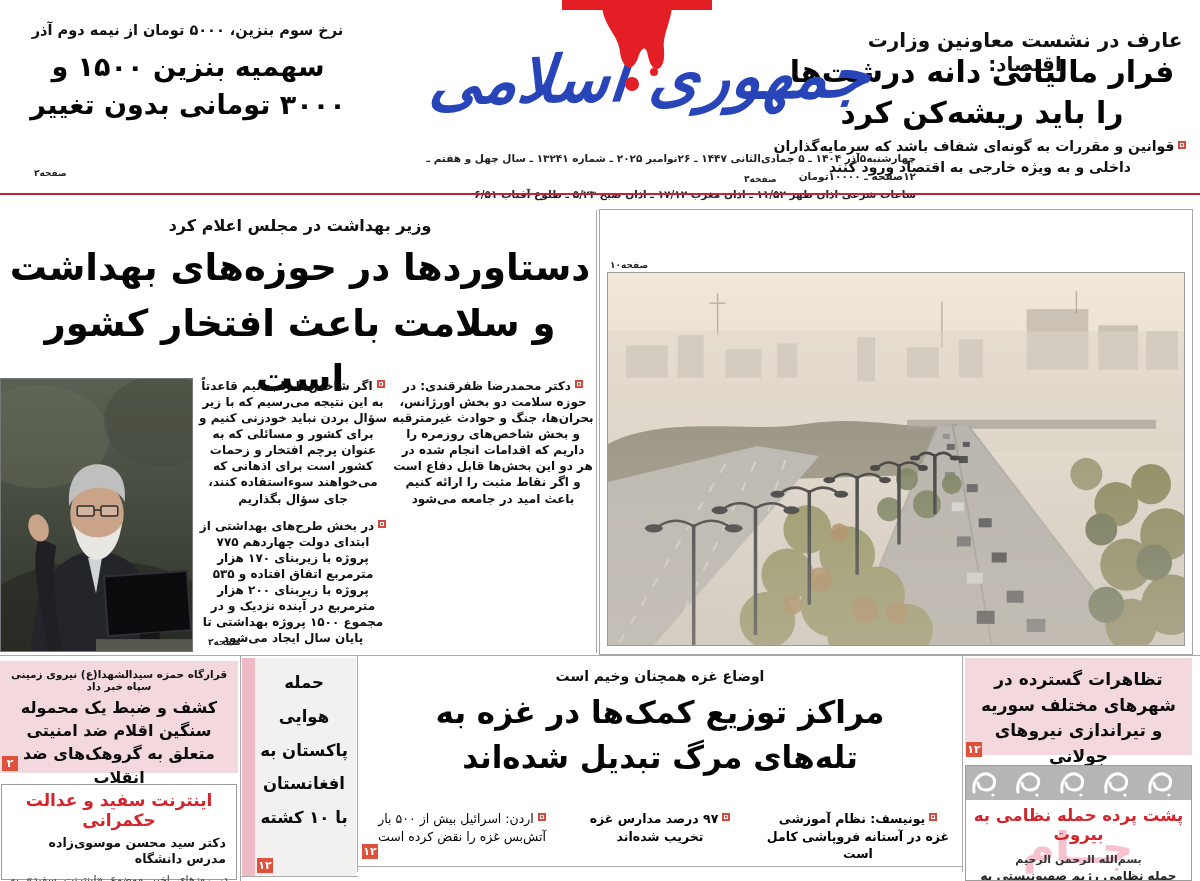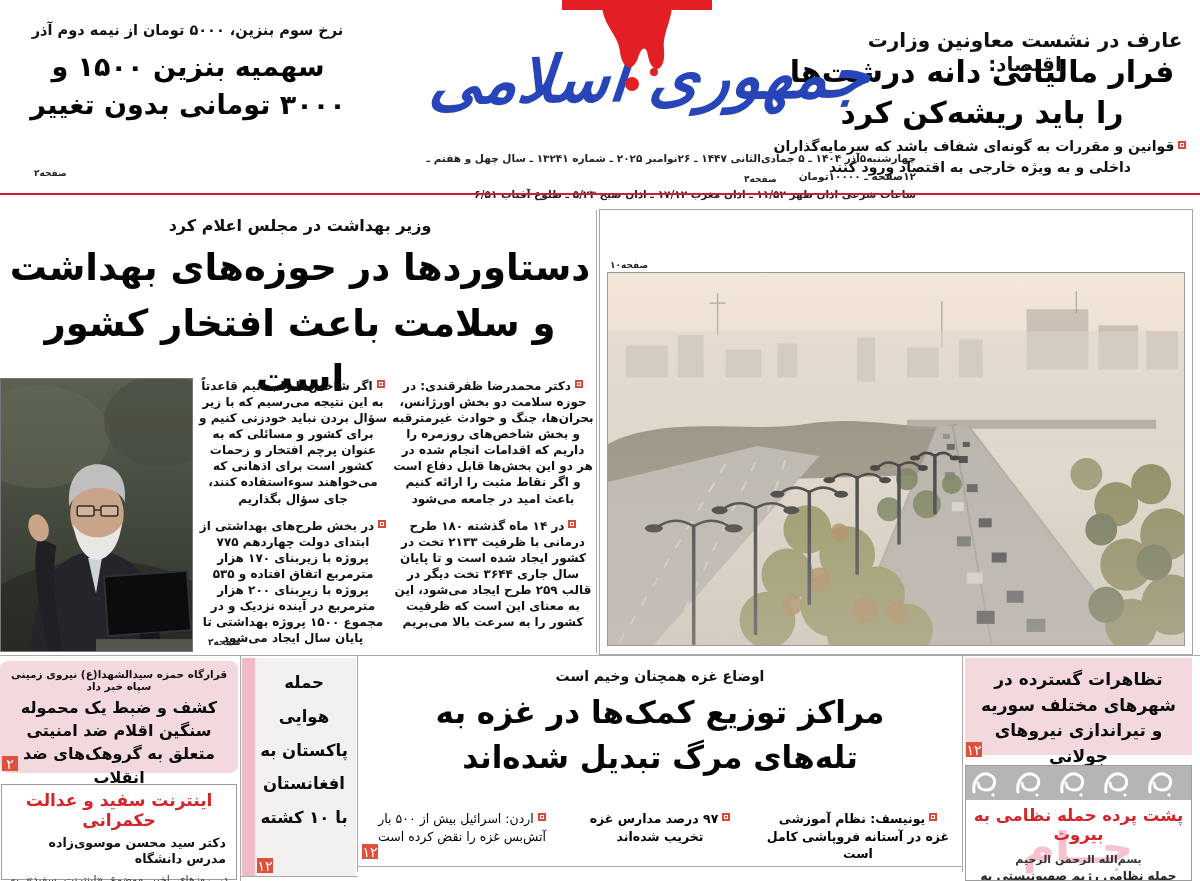--- a/index.html
+++ b/index.html
@@ -9,21 +9,21 @@
     margin:0 auto;
   }
   .abs{position:absolute;}
   .ctr{text-align:center;}
   .kicker{font-weight:bold;color:#111;}
   .hl{font-weight:bold;color:#0b0b0b;}
   .hl-black{font-weight:900;color:#050505;}
   .pageref{font-size:9px;color:#222;font-weight:bold;}
   .blt{display:inline-block;width:8px;height:8px;background:#d8483b;vertical-align:2px;margin-left:4px;
        box-shadow:inset 0 0 0 2px #d8483b, inset 0 0 0 3px #fff;}
-  .badge{width:16px;height:15px;background:#e0513d;color:#fff;font-size:14px;font-weight:normal;
+  .badge{width:16px;height:15px;background:#e0513d;color:#fff;font-size:11px;font-weight:bold;
          display:flex;align-items:center;justify-content:center;}
   .pinkbox{background:#f3d9de;}
   .graybox{border:1px solid #9c9c9c;background:#fff;}
   .vline{width:1px;background:#a9a9a9;}
   .hline{height:1px;background:#a9a9a9;}
   .redrule{height:2px;background:#c2223a;}
   .bodytxt{font-size:12px;font-weight:bold;color:#111;line-height:1.34;text-align:center;}
   .bodytxt p{margin:0 0 11px 0;}
   .masthead-title{
     font-size:64px;font-weight:bold;font-style:italic;color:#2744b8;
@@ -95,21 +95,20 @@
       <g transform="rotate(-4 150 225)">
         <rect x="106" y="196" width="84" height="60" fill="#0c0c0e" stroke="#303036" stroke-width="2"></rect>
         <rect x="138" y="256" width="20" height="8" fill="#17171a"></rect>
       </g>
       <rect x="96" y="262" width="97" height="12" fill="#55574f"></rect>
     </svg>
   </div>
 
   <div class="abs bodytxt" style="left:392px;top:378px;width:202px;">
     <p><span class="blt"></span><span>دکتر محمدرضا ظفرقندی: در حوزه سلامت دو بخش اورژانس، بحران‌ها، جنگ و حوادث غیرمترقبه و بخش شاخص‌های روزمره را داریم که اقدامات انجام شده در هر دو این بخش‌ها قابل دفاع است و اگر نقاط مثبت را ارائه کنیم باعث امید در جامعه می‌شود</span></p>
-    <p><span class="blt"></span><span>در ۱۴ ماه گذشته ۱۸۰ طرح درمانی با ظرفیت ۲۱۳۳ تخت در کشور ایجاد شده است و تا پایان سال جاری ۳۶۴۴ تخت دیگر در قالب ۲۵۹ طرح ایجاد می‌شود، این به معنای این است که ظرفیت کشور را به سرعت بالا می‌بریم</span></p>
   </div>
   <div class="abs bodytxt" style="left:198px;top:378px;width:190px;">
     <p><span class="blt"></span><span>اگر شاخص‌ها را بدانیم قاعدتاً به این نتیجه می‌رسیم که با زیر سؤال بردن نباید خودزنی کنیم و برای کشور و مسائلی که به عنوان پرچم افتخار و زحمات کشور است برای اذهانی که می‌خواهند سوءاستفاده کنند، جای سؤال بگذاریم</span></p>
     <p><span class="blt"></span><span>در بخش طرح‌های بهداشتی از ابتدای دولت چهاردهم ۷۷۵ پروژه با زیربنای ۱۷۰ هزار مترمربع اتفاق افتاده و ۵۳۵ پروژه با زیربنای ۲۰۰ هزار مترمربع در آینده نزدیک و در مجموع ۱۵۰۰ پروژه بهداشتی تا پایان سال ایجاد می‌شود</span></p>
   </div>
   <div class="abs pageref" style="left:208px;top:637px;">صفحه۲</div>
 
   <div class="abs vline" style="left:596px;top:210px;height:443px;"></div>
 
   <div class="abs" style="left:599px;top:209px;width:594px;height:446px;border:1px solid #a6a6a6;box-sizing:border-box;background:#fff;">
@@ -255,21 +254,21 @@
     </div>
   </div>
 
   <div class="abs hline" style="left:0;top:655px;width:1200px;"></div>
   <div class="abs vline" style="left:240px;top:656px;height:225px;"></div>
   <div class="abs vline" style="left:357px;top:656px;height:216px;"></div>
   <div class="abs vline" style="left:962px;top:656px;height:216px;"></div>
   <div class="abs hline" style="left:358px;top:866px;width:604px;"></div>
   <div class="abs hline" style="left:240px;top:876px;width:118px;"></div>
 
-  <div class="abs pinkbox" style="left:0;top:661px;width:238px;height:112px;border-radius:8px;">
+  <div class="abs pinkbox" style="left:0;top:661px;width:238px;height:112px;">
     <div class="ctr kicker" style="margin:7px 4px 0;font-size:10.5px;">قرارگاه حمزه سیدالشهدا(ع) نیروی زمینی سپاه خبر داد</div>
     <div class="ctr hl" style="margin:4px 8px 0;font-size:16px;line-height:1.45;">کشف و ضبط یک محموله سنگین اقلام ضد امنیتی متعلق به گروهک‌های ضد انقلاب</div>
     <div class="badge" style="position:absolute;left:2px;bottom:2px;">۲</div>
   </div>
 
   <div class="abs graybox" style="left:1px;top:784px;width:236px;height:96px;box-sizing:border-box;">
     <div class="ctr redhead" style="margin-top:5px;font-size:17px;">اینترنت سفید و عدالت حکمرانی</div>
     <div style="margin:5px 10px 0;font-size:12.5px;font-weight:bold;color:#111;">دکتر سید محسن موسوی‌زاده</div>
     <div style="margin:1px 10px 0;font-size:12.5px;font-weight:bold;color:#111;">مدرس دانشگاه</div>
     <div style="margin:7px 8px 0;font-size:11px;color:#3a3a3a;text-align:justify;">در روزهای اخیر موضوع «اینترنت سفید» به یکی از</div>

